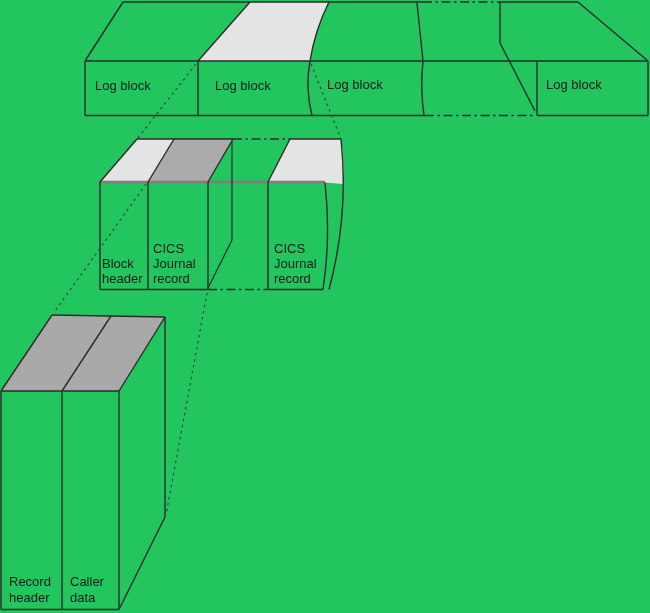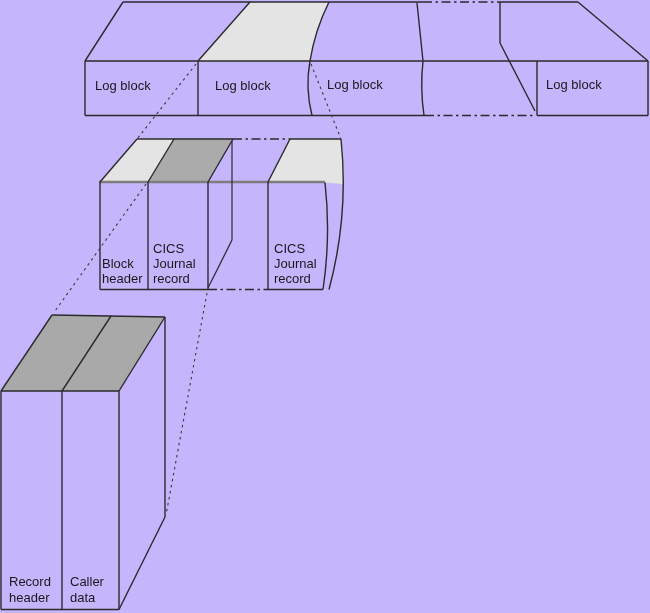--- a/index.html
+++ b/index.html
@@ -4,21 +4,21 @@
 <style>
   html, body {
     margin: 0;
     padding: 0;
     background: #ffffff;
   }
   .stage {
     position: relative;
     width: 650px;
     height: 613px;
-    background: #c4b5fd;
+    background: #22c55e;
     overflow: hidden;
   }
   svg { display: block; }
   .ln   { fill: none; stroke: #2b2b2b; stroke-width: 1.4; stroke-linejoin: round; }
   .thin { fill: none; stroke: #2b2b2b; stroke-width: 1.2; }
   .dd   { fill: none; stroke: #2b2b2b; stroke-width: 1.4; stroke-dasharray: 9 3.5 2.5 3.5; }
   .cn   { fill: none; stroke: #3a3a3a; stroke-width: 1.1; stroke-dasharray: 2.5 3.6; }
   .grayedge { fill: none; stroke: #7d7d7d; stroke-width: 2.6; }
   .face { stroke: none; }
   text {

